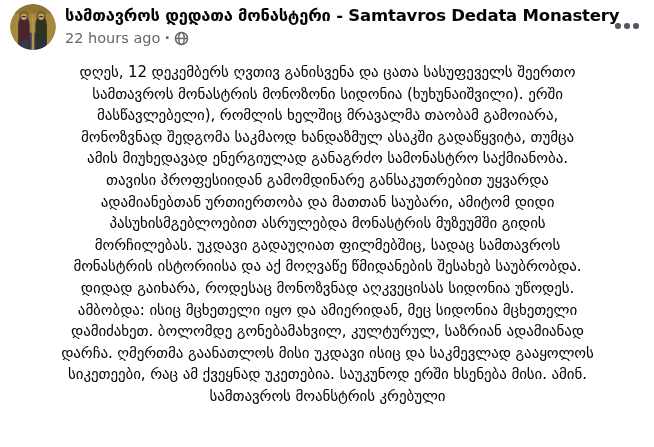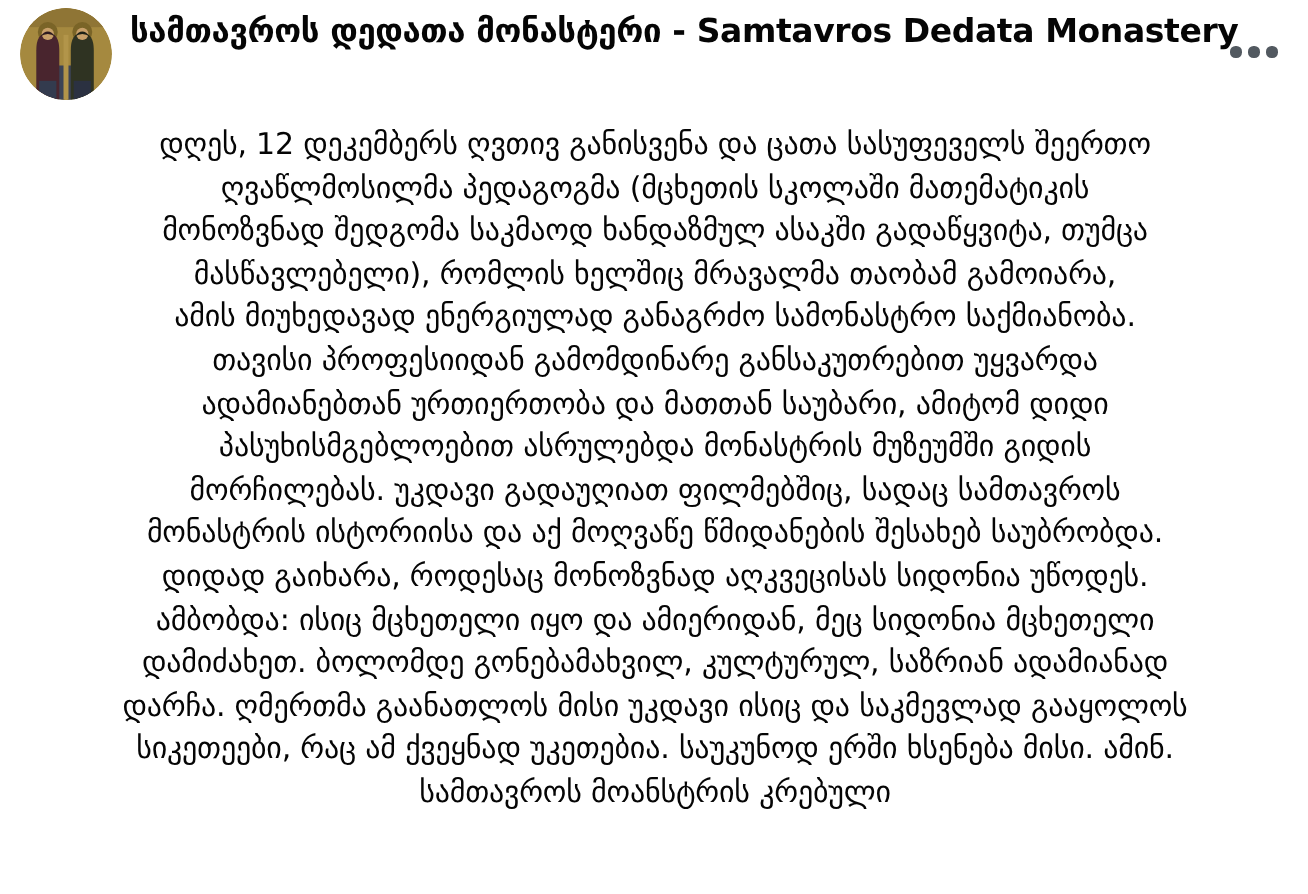--- a/index.html
+++ b/index.html
@@ -113,35 +113,46 @@
         <path d="M28.5 15 Q32.5 9.5 36.5 15 Q32.5 12 28.5 15 Z" fill="#1d2117"></path>
         <rect x="28" y="38" width="9" height="10" fill="#2b3141"></rect>
 
         <rect x="22.7" y="14" width="2.6" height="34" fill="#b2954a"></rect>
       </g>
     </svg>
   </div>
 
   <div class="header-text">
     <div class="author-name">სამთავროს დედათა მონასტერი - Samtavros Dedata Monastery</div>
+    <div class="meta-row">
+      <span>22 hours ago</span>
+      <span class="meta-dot">·</span>
+      <span class="globe-icon">
+        <svg width="15" height="15" viewBox="0 0 16 16">
+          <circle cx="8" cy="8" r="6.4" fill="none" stroke="#65676b" stroke-width="1.7"></circle>
+          <line x1="1.8" y1="8" x2="14.2" y2="8" stroke="#65676b" stroke-width="1.5"></line>
+          <ellipse cx="8" cy="8" rx="2.9" ry="6.4" fill="none" stroke="#65676b" stroke-width="1.5"></ellipse>
+        </svg>
+      </span>
+    </div>
   </div>
 
   <button class="menu-button" aria-label="post menu">
     <span class="dot"></span>
     <span class="dot"></span>
     <span class="dot"></span>
   </button>
 
 </div>
 
 <div class="post-body">
   <div class="post-line">დღეს, 12 დეკემბერს ღვთივ განისვენა და ცათა სასუფეველს შეერთო</div>
-  <div class="post-line">ღვაწლმოსილმა პედაგოგმა (მცხეთის სკოლაში მათემატიკის</div>
+  <div class="post-line">სამთავროს მონასტრის მონოზონი სიდონია (ხუხუნაიშვილი). ერში</div>
+  <div class="post-line">მასწავლებელი), რომლის ხელშიც მრავალმა თაობამ გამოიარა,</div>
   <div class="post-line">მონოზვნად შედგომა საკმაოდ ხანდაზმულ ასაკში გადაწყვიტა, თუმცა</div>
-  <div class="post-line">მასწავლებელი), რომლის ხელშიც მრავალმა თაობამ გამოიარა,</div>
   <div class="post-line">ამის მიუხედავად ენერგიულად განაგრძო სამონასტრო საქმიანობა.</div>
   <div class="post-line">თავისი პროფესიიდან გამომდინარე განსაკუთრებით უყვარდა</div>
   <div class="post-line">ადამიანებთან ურთიერთობა და მათთან საუბარი, ამიტომ დიდი</div>
   <div class="post-line">პასუხისმგებლოებით ასრულებდა მონასტრის მუზეუმში გიდის</div>
   <div class="post-line">მორჩილებას. უკდავი გადაუღიათ ფილმებშიც, სადაც სამთავროს</div>
   <div class="post-line">მონასტრის ისტორიისა და აქ მოღვაწე წმიდანების შესახებ საუბრობდა.</div>
   <div class="post-line">დიდად გაიხარა, როდესაც მონოზვნად აღკვეცისას სიდონია უწოდეს.</div>
   <div class="post-line">ამბობდა: ისიც მცხეთელი იყო და ამიერიდან, მეც სიდონია მცხეთელი</div>
   <div class="post-line">დამიძახეთ. ბოლომდე გონებამახვილ, კულტურულ, საზრიან ადამიანად</div>
   <div class="post-line">დარჩა. ღმერთმა გაანათლოს მისი უკდავი ისიც და საკმევლად გააყოლოს</div>

